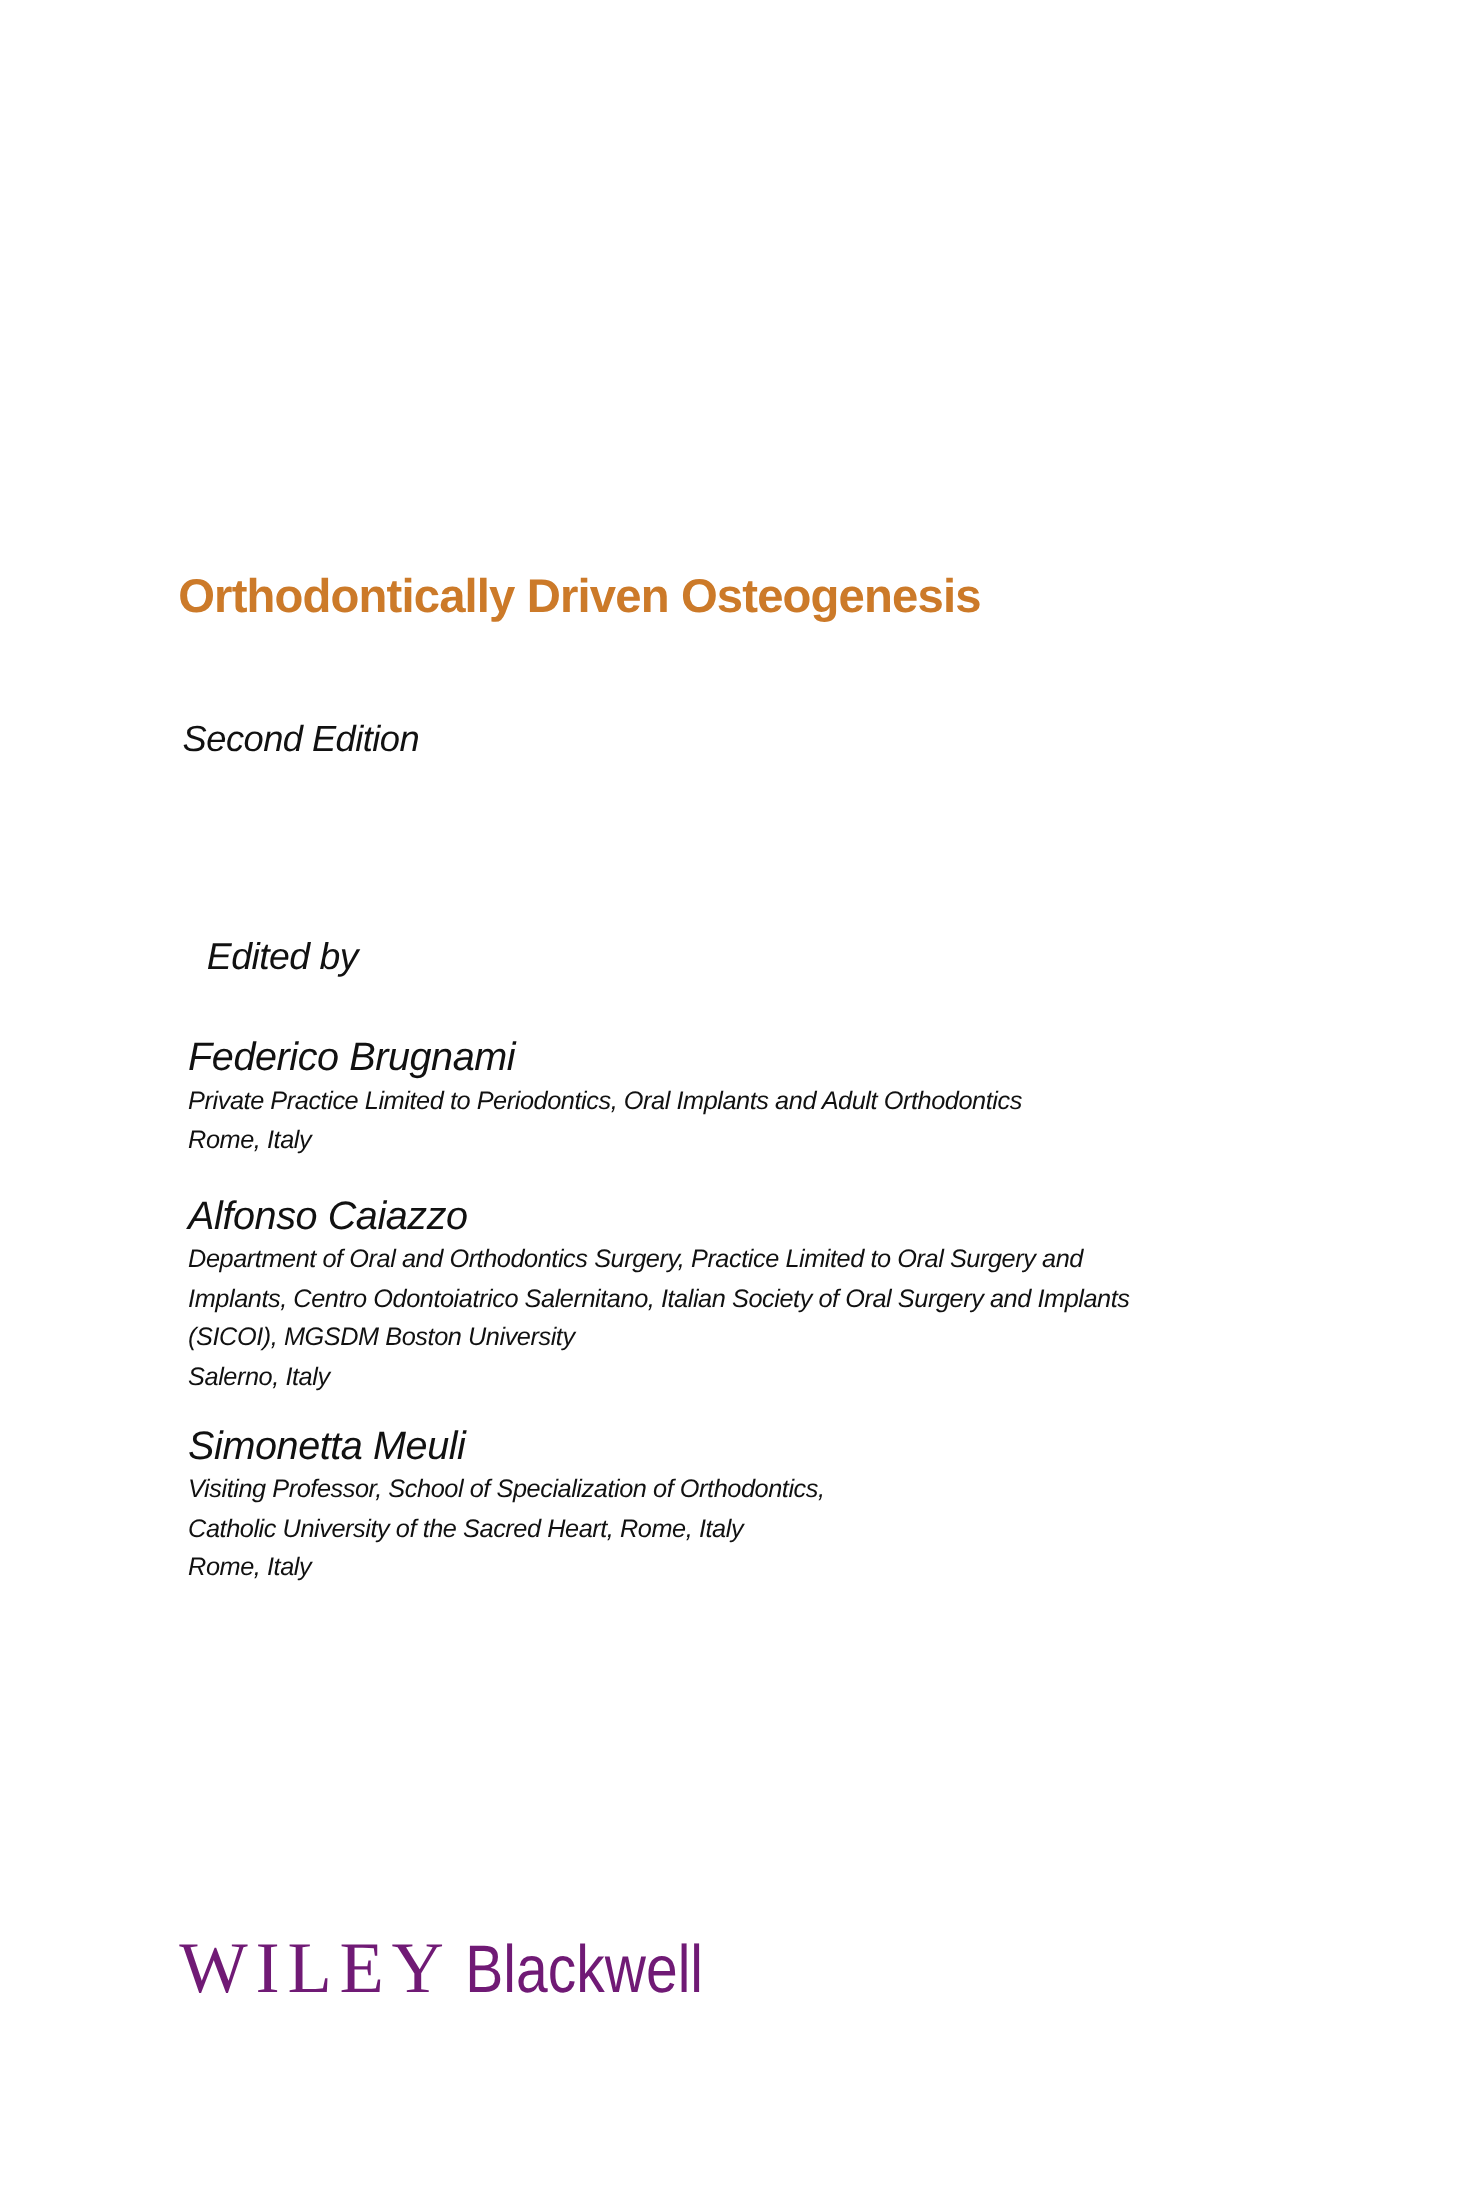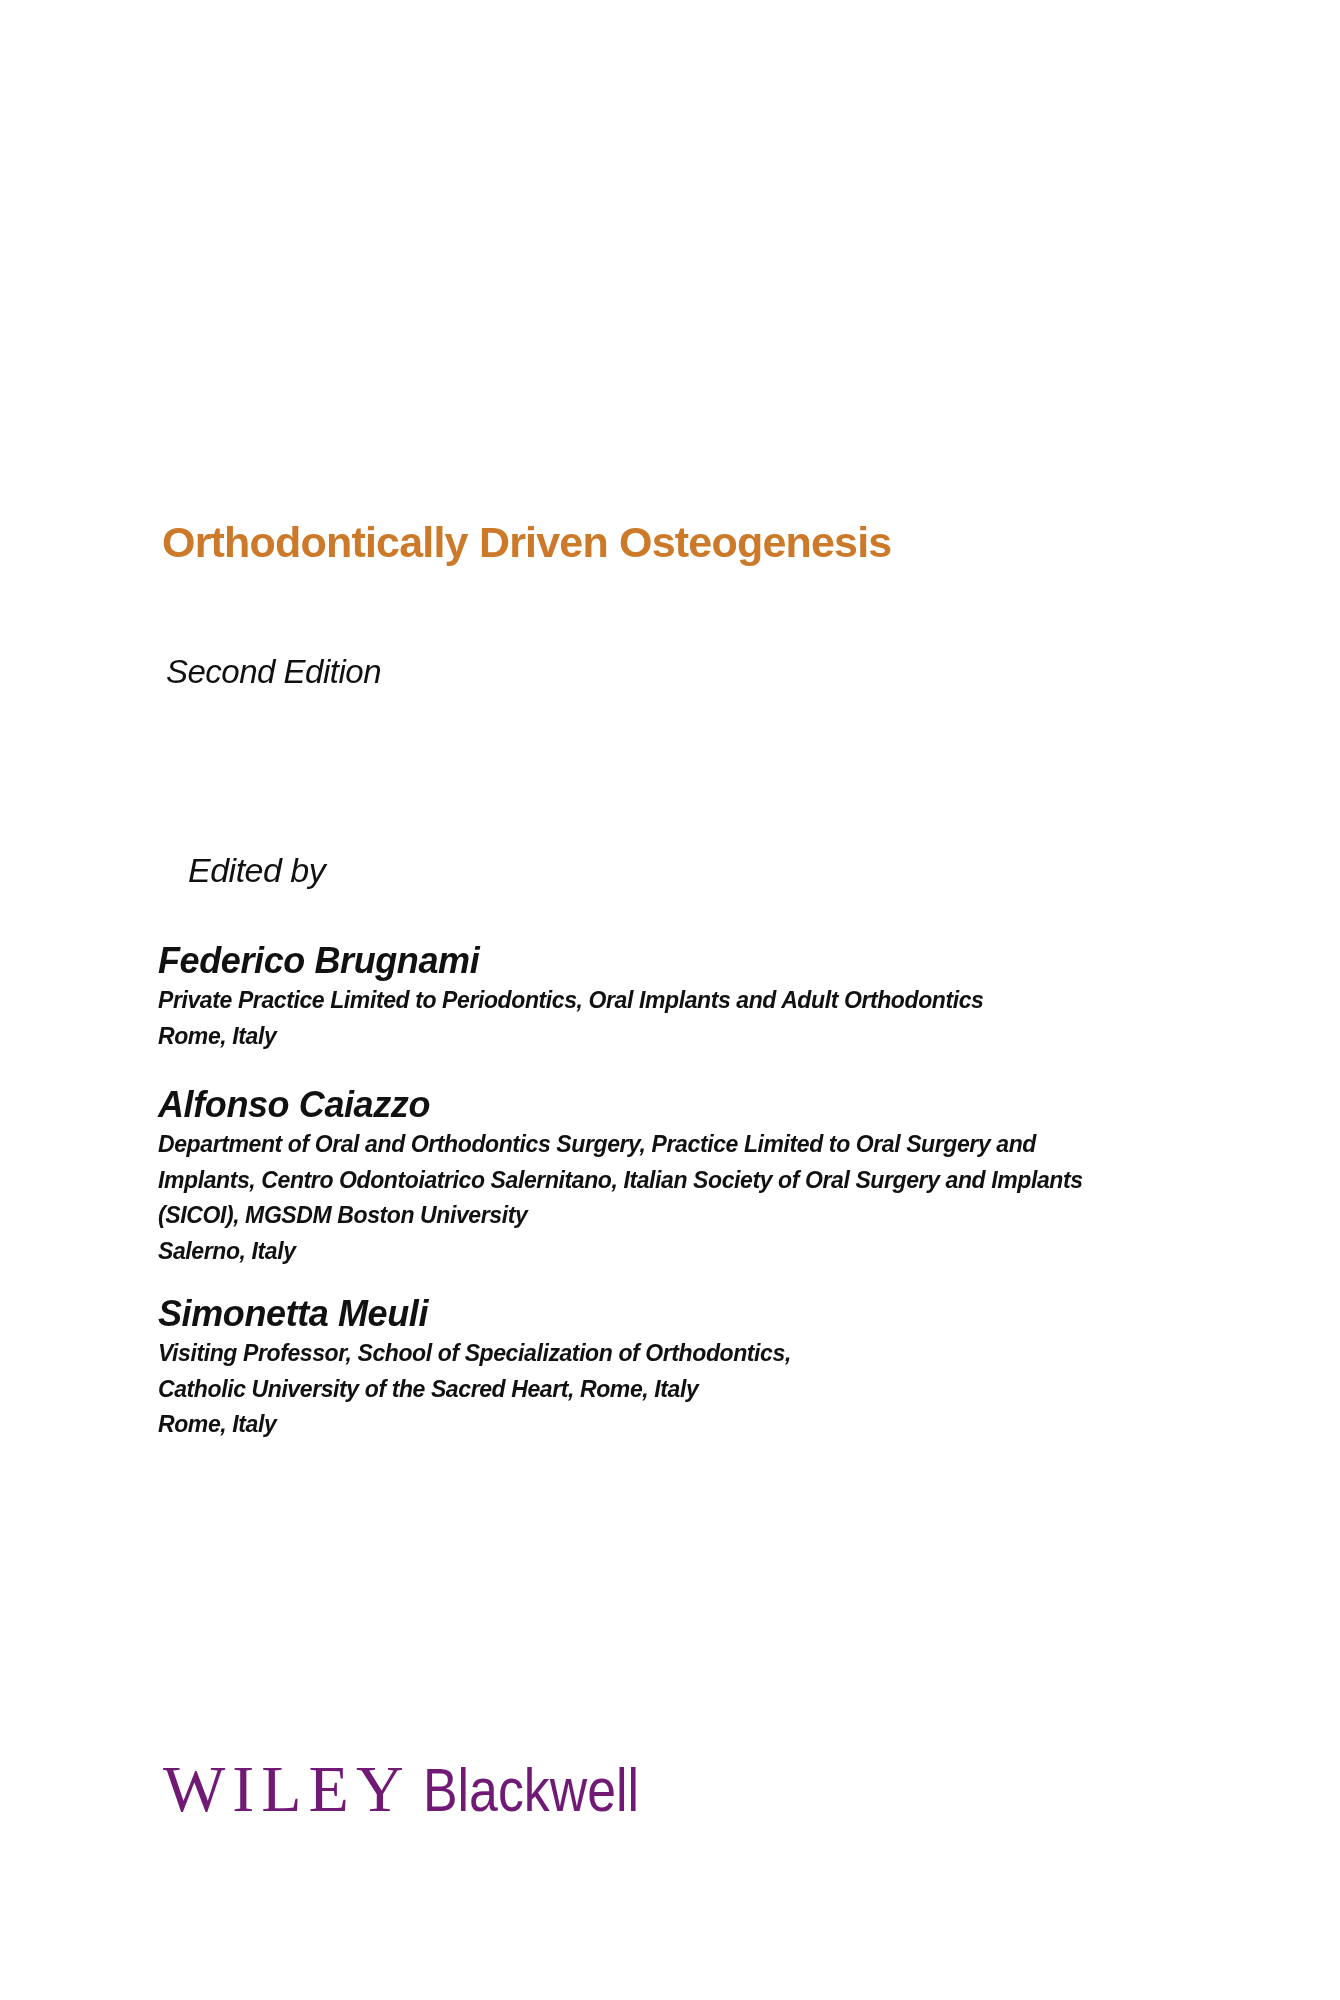--- a/index.html
+++ b/index.html
@@ -39,24 +39,23 @@
   .edited-by {
     left: 170px;
     top: 850px;
     font-size: 34px;
     line-height: 40px;
     font-style: italic;
     letter-spacing: -0.5px;
     margin-left: 18px;
   }
   .editor {
-    left: 158px;
+    left: 171px;
     font-style: italic;
     letter-spacing: -0.4px;
-    font-weight: bold;
   }
   .editor-name {
     font-size: 36px;
     line-height: 44px;
     margin: 0;
   }
   .editor-line {
     font-size: 23px;
     line-height: 35.5px;
     margin: 0;

